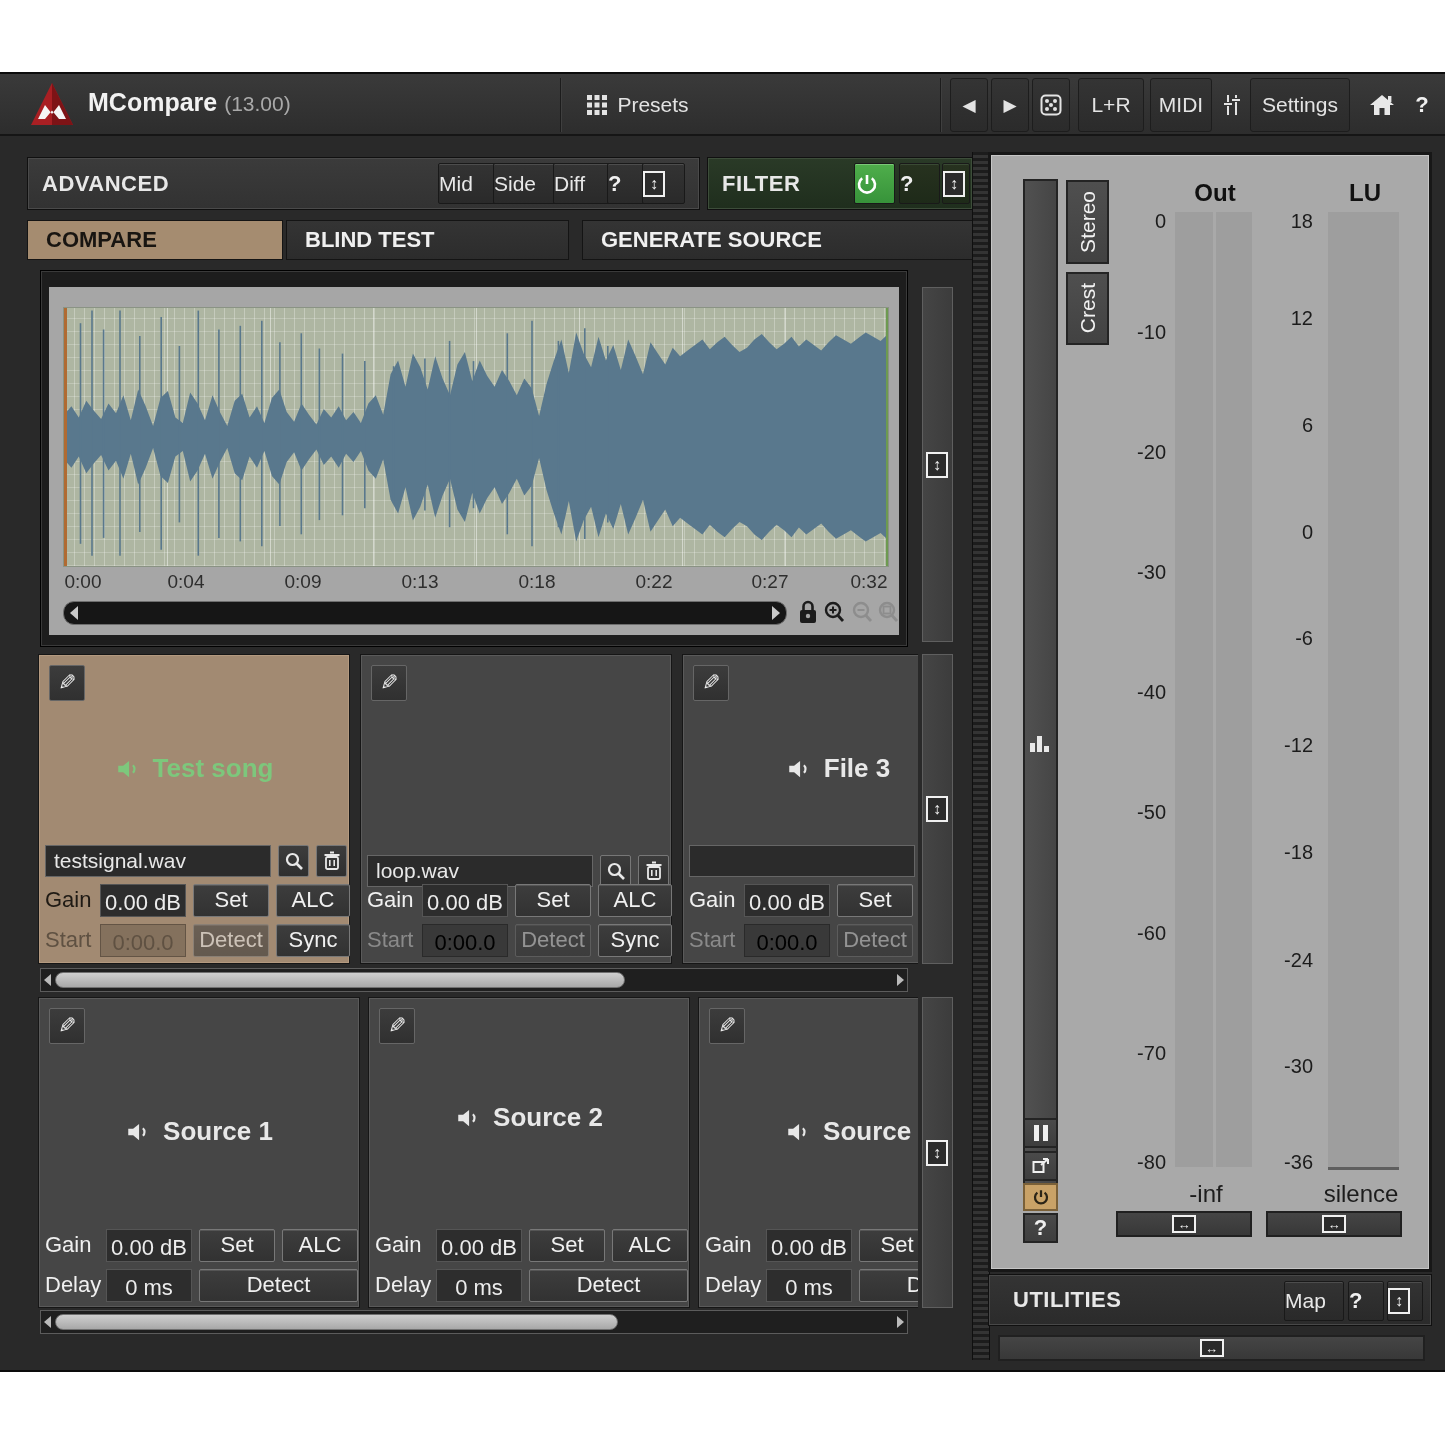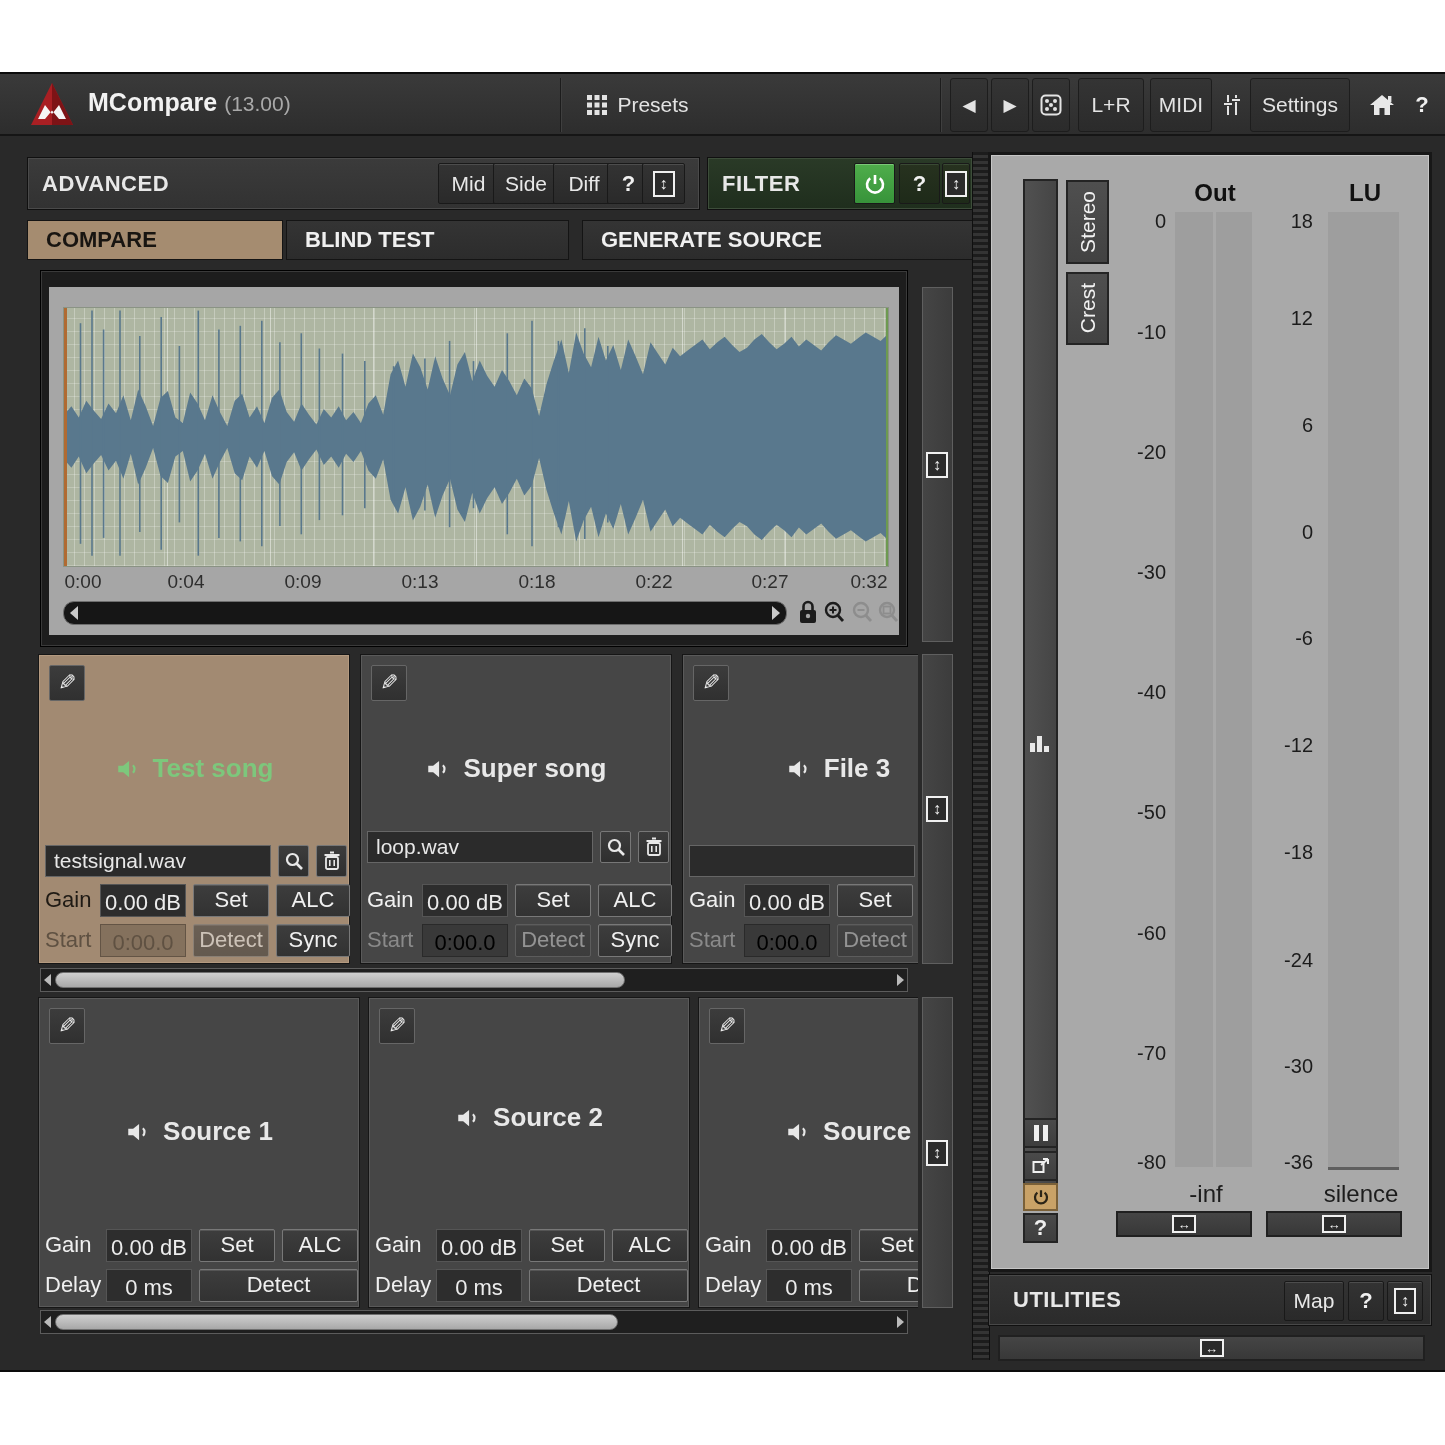--- a/index.html
+++ b/index.html
@@ -11,21 +11,21 @@
   .app-title{position:absolute;left:88px;top:14px;font-size:25px;color:#f2f2f2;font-weight:bold;white-space:nowrap;}
   .app-ver{font-weight:normal;color:#a9a9a9;font-size:21px;}
   .tb-btn{position:absolute;top:4px;height:54px;background:linear-gradient(#343434,#2b2b2b);border:1px solid #1d1d1d;border-radius:3px;box-sizing:border-box;color:#e3e3e3;font-size:21px;display:flex;align-items:center;justify-content:center;gap:9px;}
   .tb-flat{background:none;border:none;}
   .sep{position:absolute;top:4px;height:54px;width:1px;background:#1c1c1c;box-shadow:1px 0 0 #3f3f3f;}
   
   .bar{position:absolute;box-sizing:border-box;border:1px solid #101010;box-shadow:inset 0 0 0 1px #4a4a4a;padding-left:28px;}
   .adv-bar{left:27px;top:83px;width:673px;height:53px;background:linear-gradient(#3b3b3b,#323232);}
   .flt-bar{left:707px;top:83px;width:266px;height:53px;background:linear-gradient(#2a3a27,#1f2e1d);box-shadow:inset 0 0 0 1px #3d4d3a;}
   .bar-lbl{position:absolute;left:14px;top:13px;font-size:22px;font-weight:bold;color:#e8e8e8;letter-spacing:.5px;}
-  .sm-btn{position:absolute;top:5px;height:41px;background:linear-gradient(#333,#2a2a2a);border:1px solid #191919;box-shadow:inset 0 1px 0 #4d4d4d;border-radius:2px;color:#e8e8e8;font-size:21px;display:flex;align-items:center;justify-content:center;box-sizing:border-box;}
+  .sm-btn{position:absolute;top:5px;height:41px;background:linear-gradient(#333,#2a2a2a);border:1px solid #191919;box-shadow:inset 0 1px 0 #4d4d4d;border-radius:2px;color:#e8e8e8;font-size:21px;display:flex;align-items:center;box-sizing:border-box;}
   .grn-btn{background:linear-gradient(#4fae4b,#37933a);box-shadow:inset 0 1px 0 #7cc878;}
   .flt-btn{background:linear-gradient(#27321f,#1e2a19);box-shadow:inset 0 1px 0 #3a4a34;}
   
   .tab{position:absolute;top:146px;height:40px;box-sizing:border-box;font-size:22px;font-weight:bold;display:flex;align-items:center;padding-left:18px;border:1px solid #141414;}
   .tab-active{background:#a58c70;color:#181511;}
   .tab-idle{background:linear-gradient(#343434,#2c2c2c);color:#f0f0f0;}
   
   .wave-outer{position:absolute;left:40px;top:196px;width:868px;height:377px;background:#1d1d1d;border:1px solid #000;box-shadow:inset 0 0 0 1px #3a3a3a;box-sizing:border-box;}
   .wave-inner{position:absolute;left:8px;top:16px;width:850px;height:348px;background:#a6a6a6;}
   .wave-plot{position:absolute;left:14px;top:20px;width:824px;height:258px;background-color:#aeb6a2;
@@ -353,28 +353,21 @@
         <div class="pbtn" style="width:74px">
               <span>Sync</span>
             </div>
       </div>
     </div>
 
     <div class="panel" style="left:322px;width:312px;height:310px">
       <div class="pencil">
             <span style="transform:scaleX(-1)">✎</span>
           </div>
-      <div class="ptitle" style="top:98px">
-        <svg class="spk" viewBox="0 0 24 24">
-              <path d="M3 9 v6 h4.5 l5.5 4.5 V4.5 L7.5 9 Z" fill="currentColor"></path>
-              <path d="M16.5 8.5 c2 1.8 2 5.2 0 7" stroke="currentColor" stroke-width="2" fill="none"></path>
-            </svg>
-        <span>Super song</span>
-      </div>
-      <div class="frow" style="top:176px">
+      <div class="frow" style="top:200px">
         <div class="fileinput">
               <span>loop.wav</span>
             </div>
         <div class="sqbtn">
           <svg width="20" height="20" viewBox="0 0 20 20">
                 <circle cx="8.5" cy="8.5" r="5.5" fill="none" stroke="#e8e8e8" stroke-width="2.2"></circle>
                 <line x1="12.5" y1="12.5" x2="18" y2="18" stroke="#e8e8e8" stroke-width="2.6"></line>
               </svg>
         </div>
         <div class="sqbtn">

